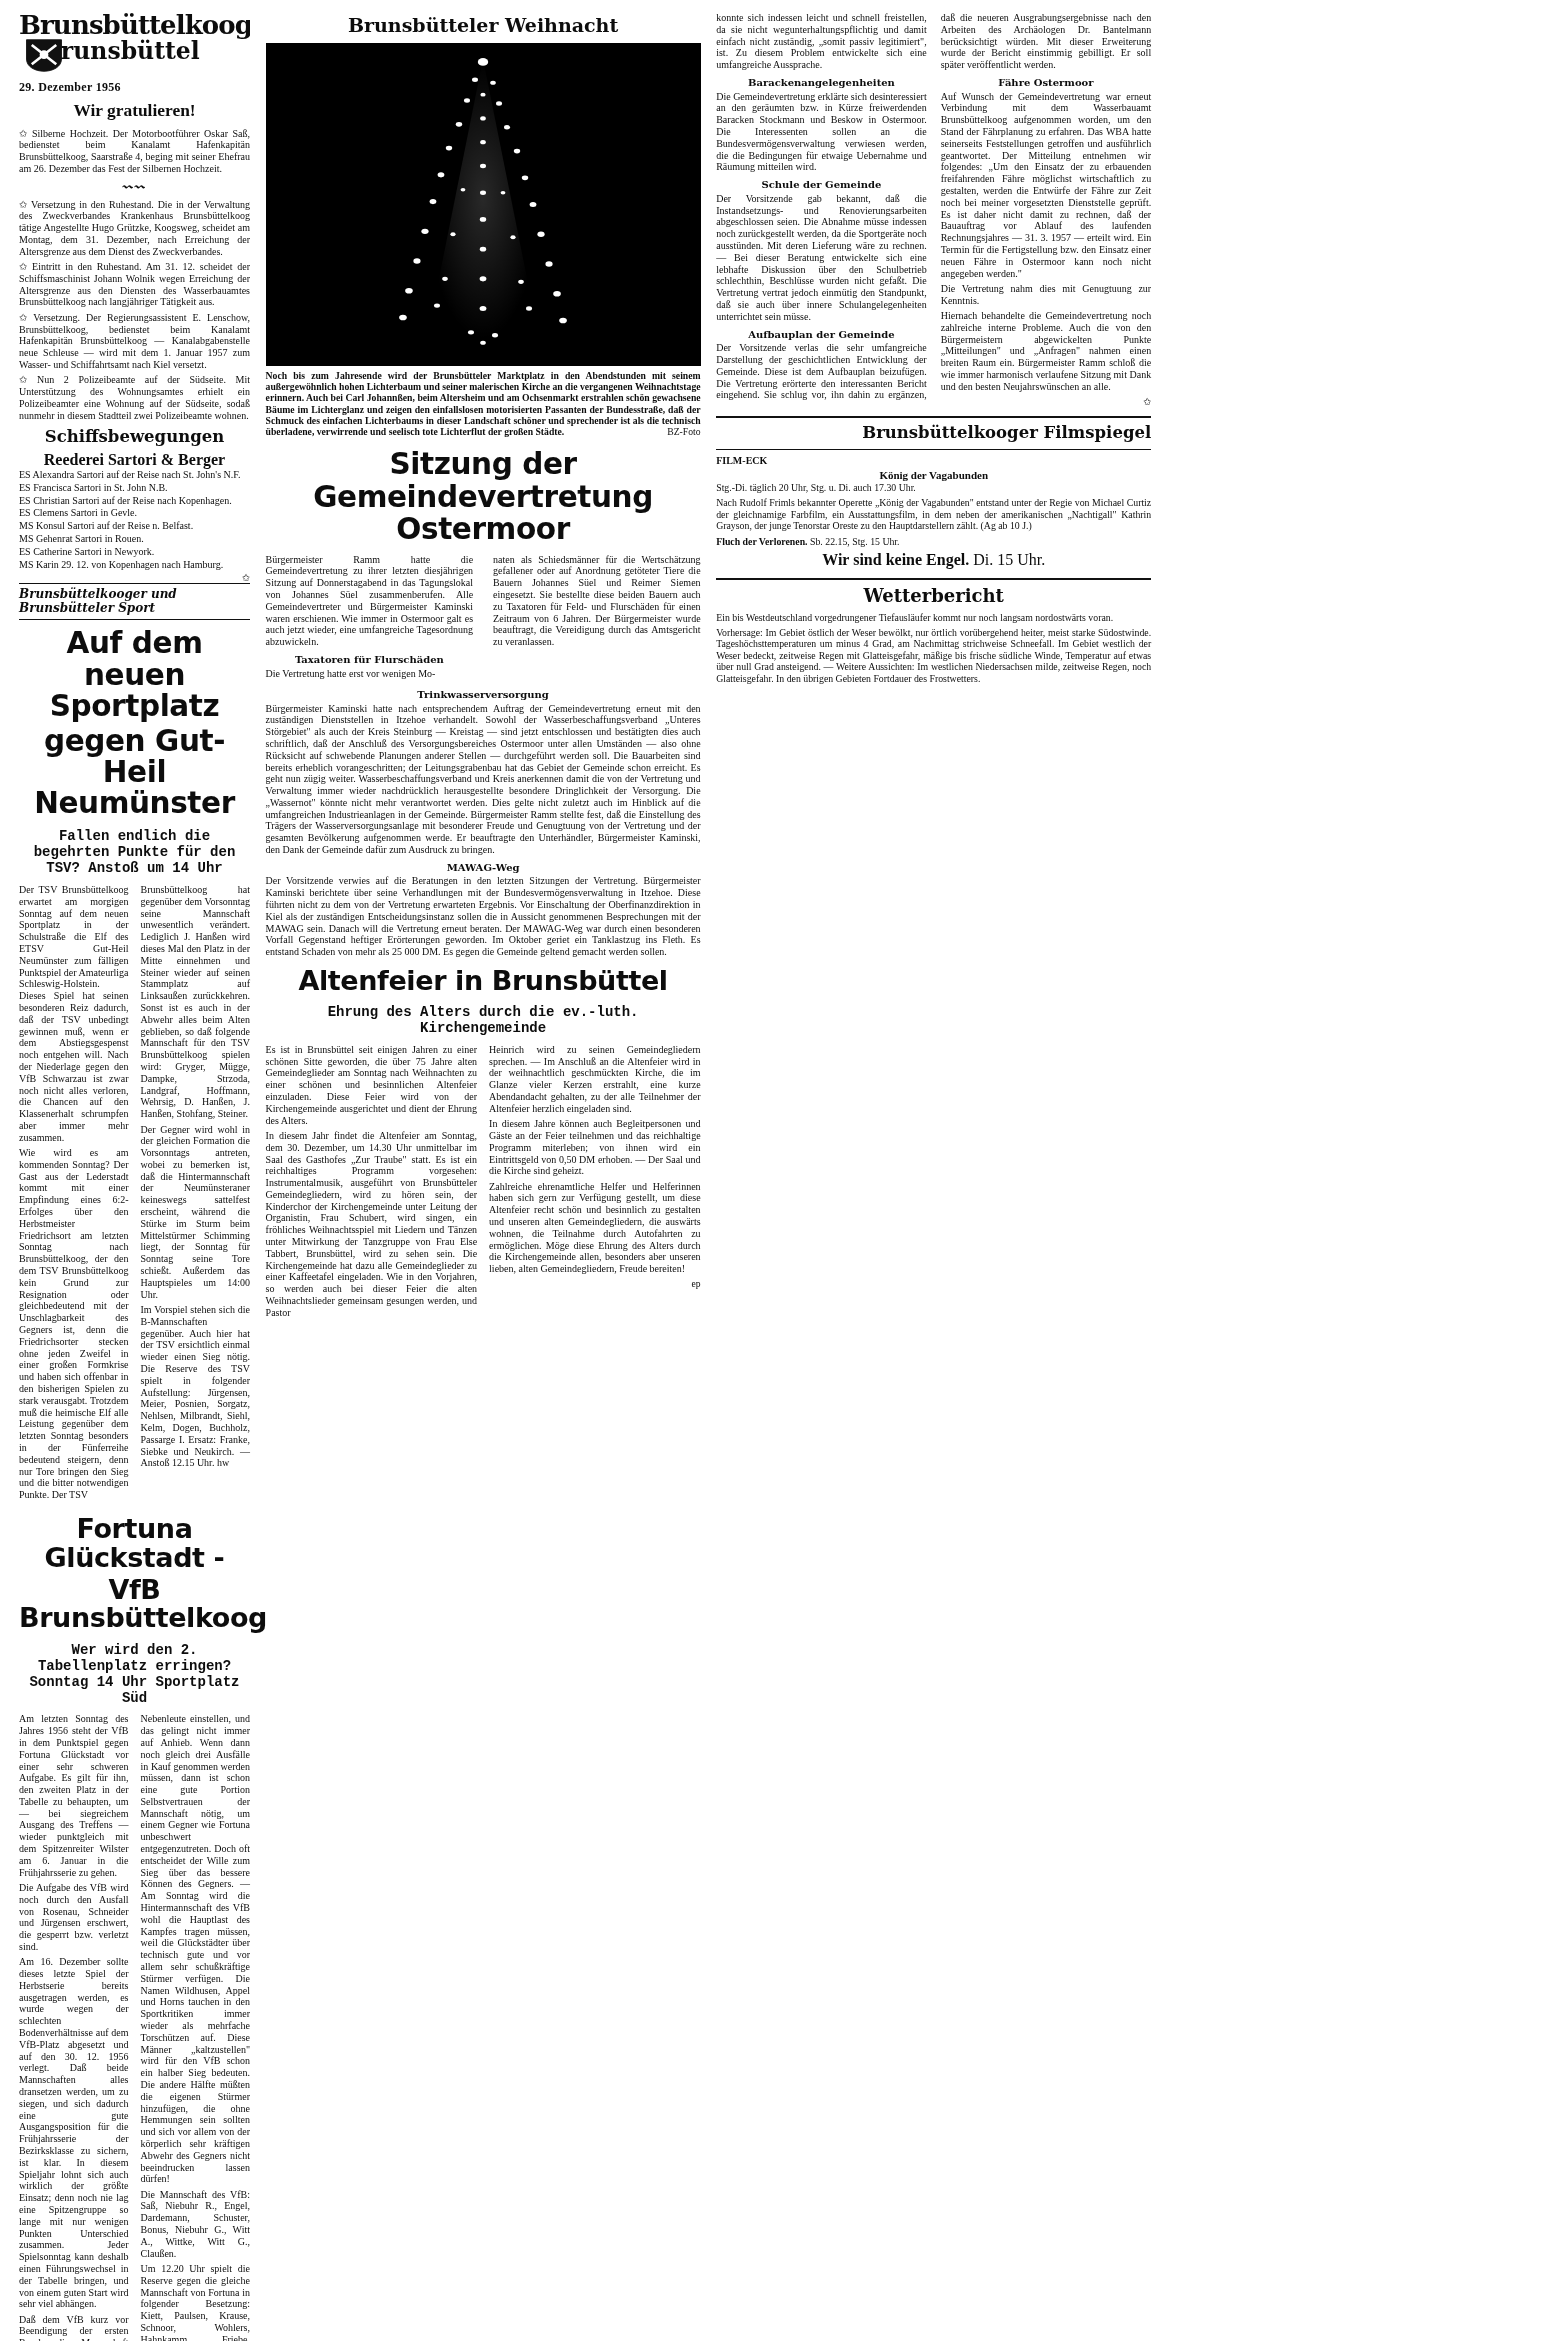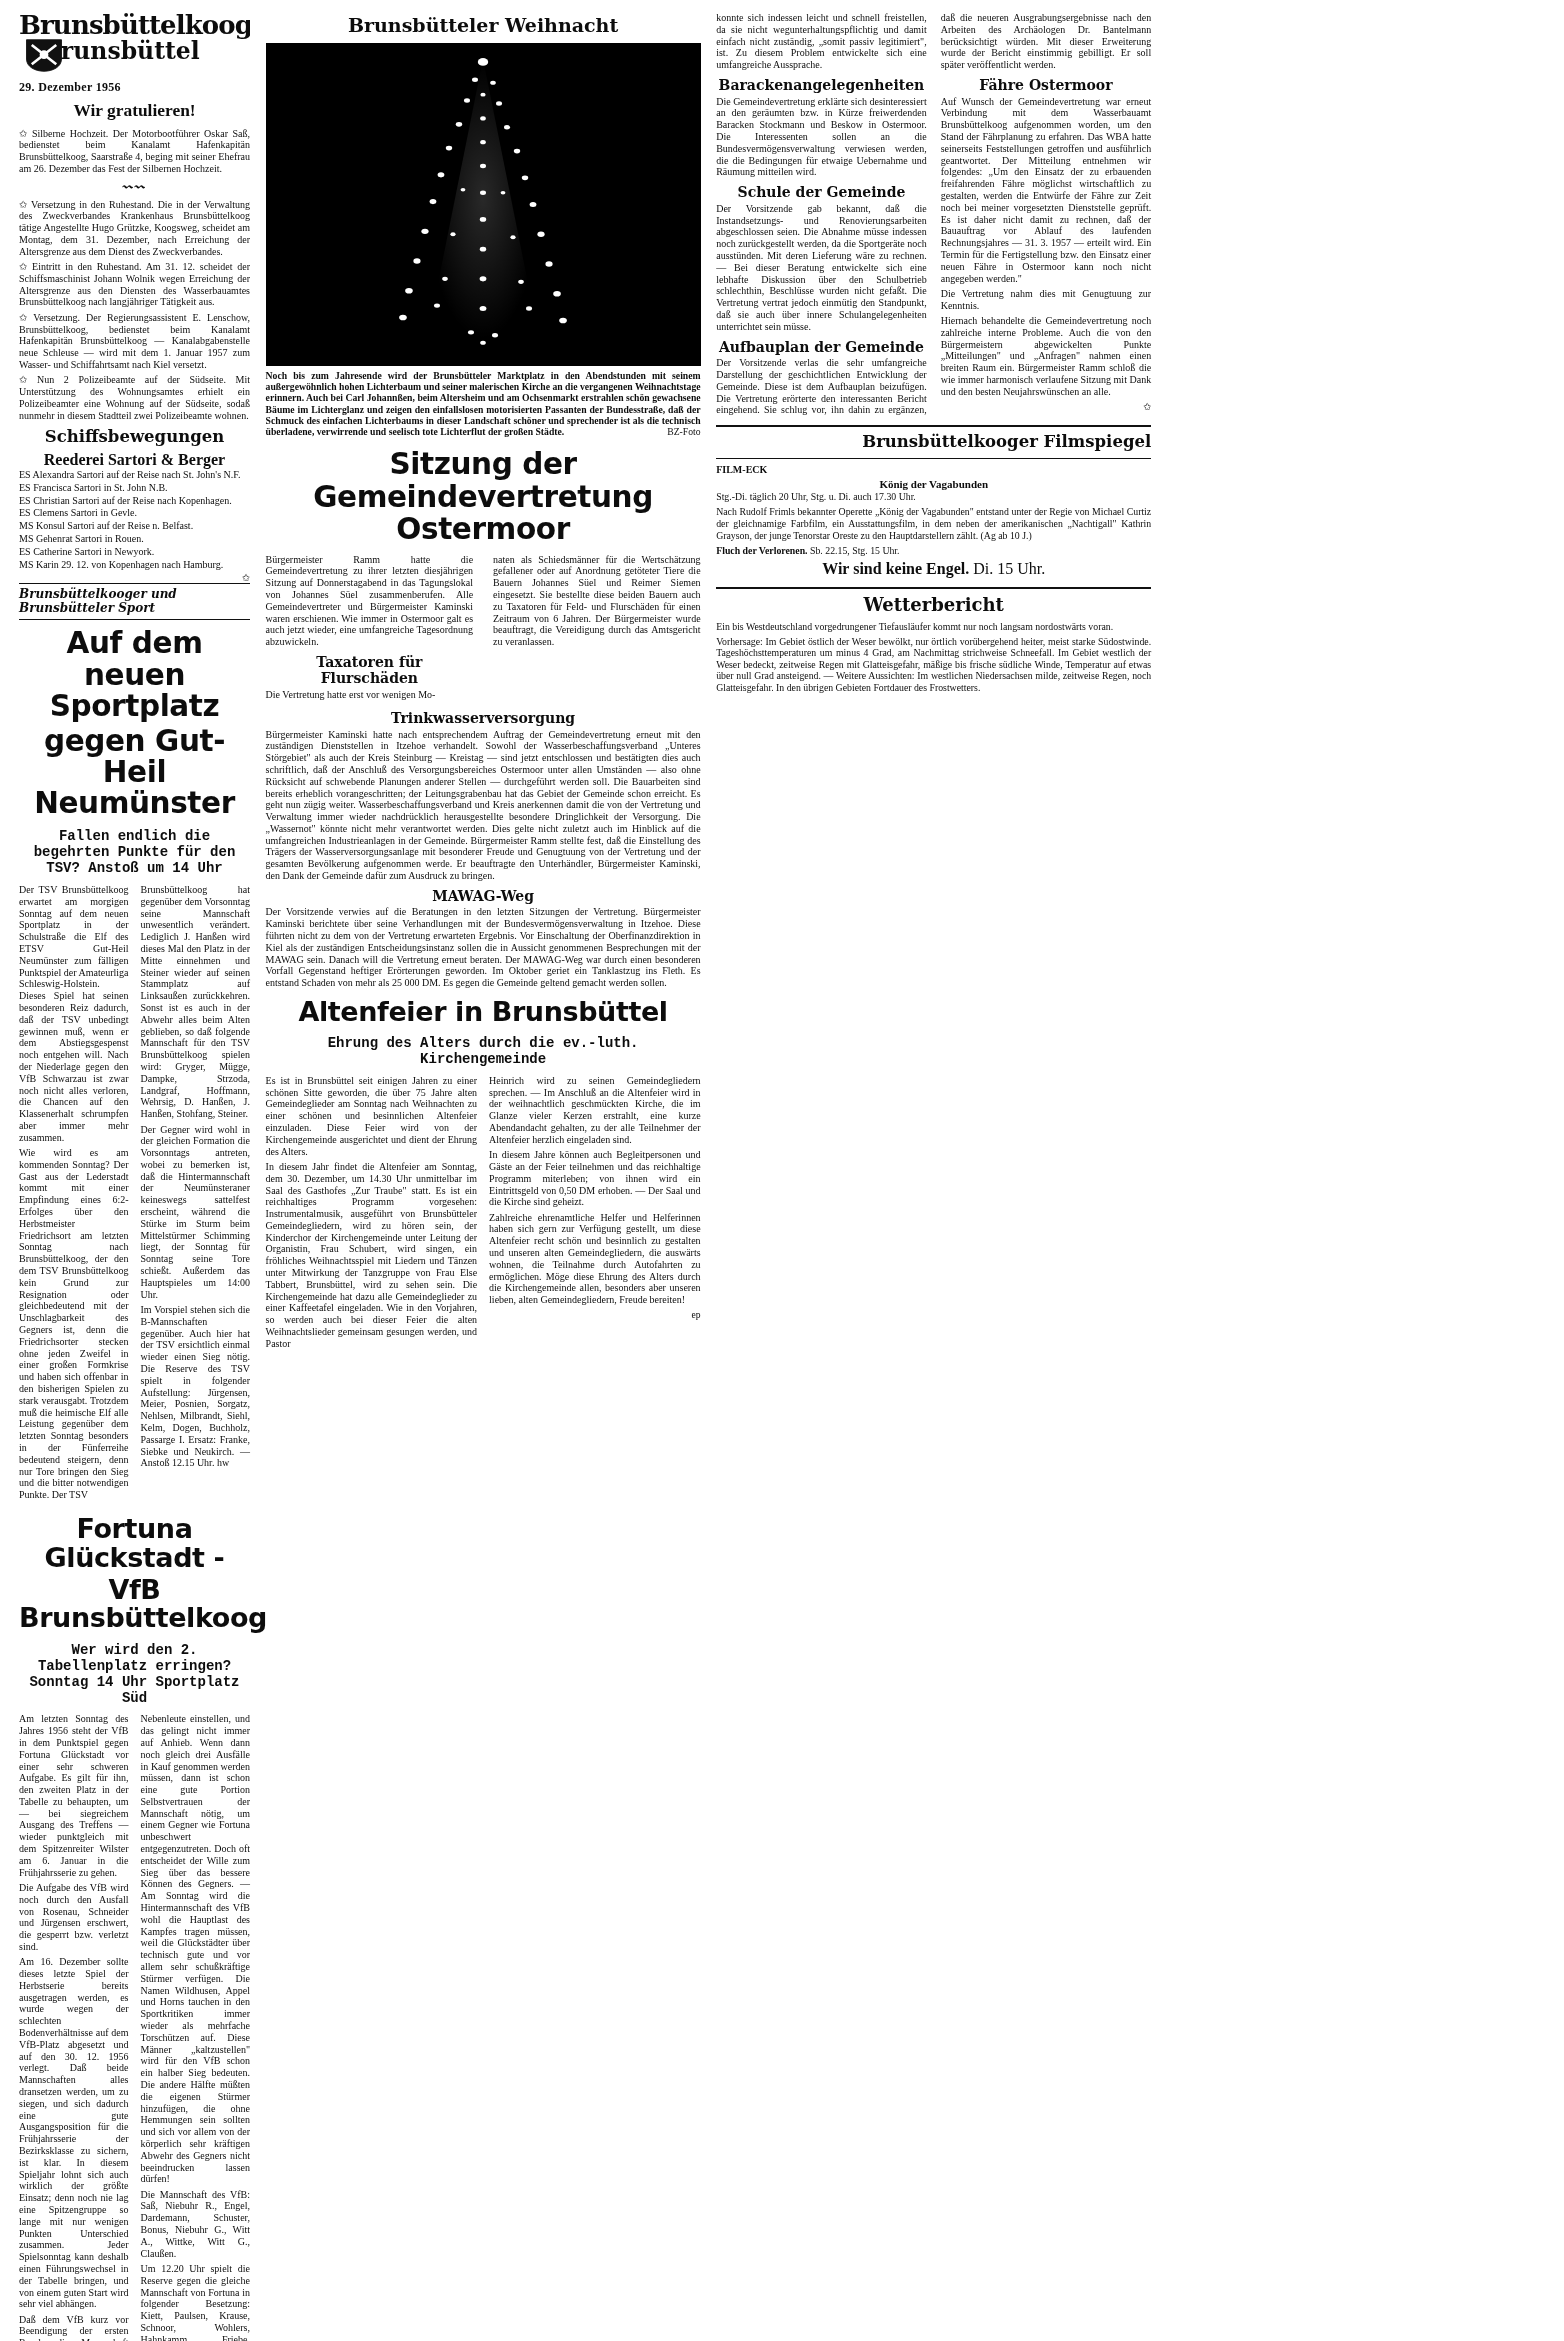--- a/index.html
+++ b/index.html
@@ -110,21 +110,21 @@
     line-height:1.06;
     margin:8.7px 0 8.7px 0;
     letter-spacing:-0.4px;
   }
   .big-head.smaller{font-size:27px;}
   .sub-head2{
     text-align:center;font-weight:bold;font-size:14px;margin:1.7px 0 7.8px 0;
     font-family:Liberation Mono, monospace;
   }
   .minihead{
-    text-align:center;font-weight:bold;font-size:14px;margin:6px 0 2.6px 0;
+    text-align:center;font-weight:bold;font-size:10px;margin:6px 0 2.6px 0;
     font-family:"DejaVu Serif", serif;
   }
   .twocol{
     column-count:2;column-gap:14px;column-rule:0;
   }
   .twocol p{break-inside:auto;}
 
   .sport-banner{
     font-family:"DejaVu Serif", serif;
     font-style:italic;font-weight:bold;font-size:12px;

